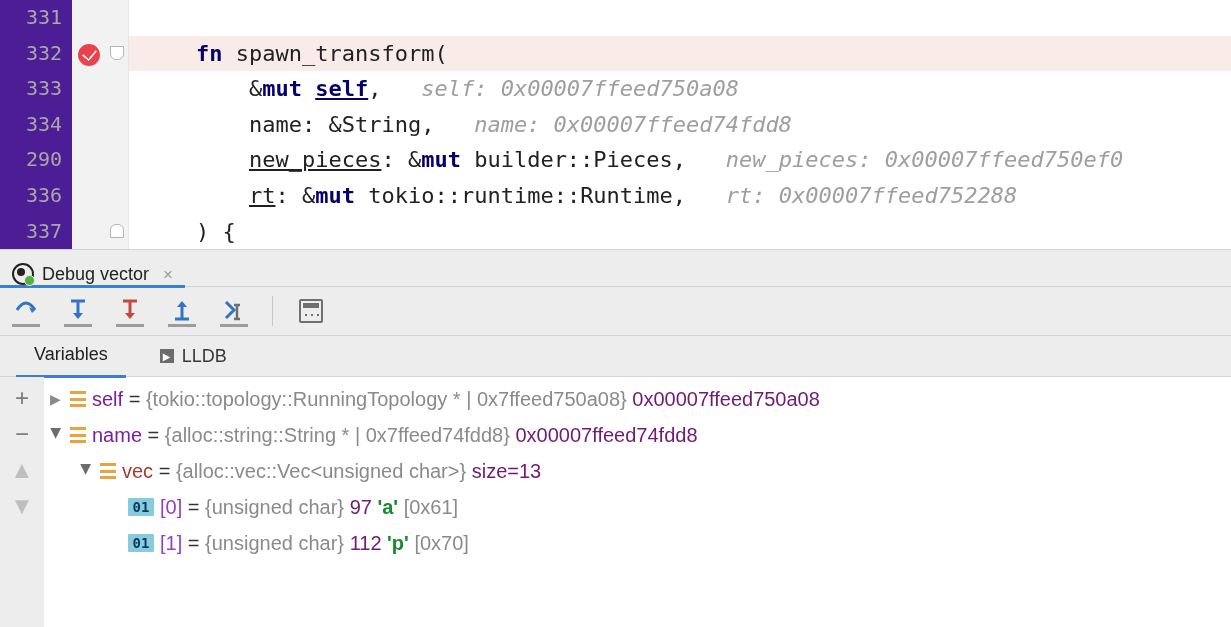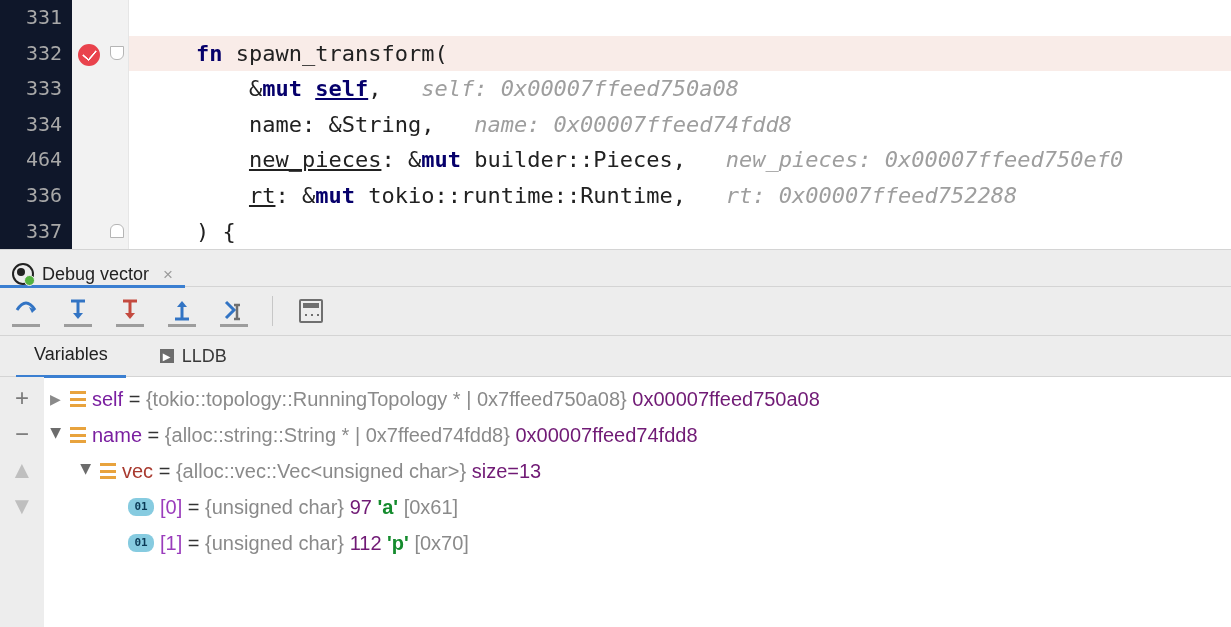--- a/index.html
+++ b/index.html
@@ -23,21 +23,21 @@
   .code-row {
     display: flex;
     align-items: stretch;
     height: 35.6px;
     line-height: 35.6px;
   }
   .gutter-ln {
     width: 72px;
     text-align: right;
     padding-right: 10px;
-    background: #0f172a;
+    background: #4c1d95;
     color: #a8a8a8;
     font-family: "Menlo", "Consolas", "DejaVu Sans Mono", monospace;
     font-size: 20px;
     user-select: none;
     box-sizing: border-box;
   }
   .gutter-bp {
     width: 34px;
     background: #f2f2f2;
     position: relative;
@@ -237,25 +237,25 @@
     width:16px;height:16px;
     display:flex;flex-direction:column;justify-content:space-between;
     padding:1px 0;
   }
   .struct-icon span{height:3px;background:#e8a33d;}
   .prim-icon{
     display:inline-block;
     min-width:22px;
     padding:0 2px;
     height:18px;
-    border-radius:8px;
+    border-radius:1px;
     background:#86cbe0;
     color:#0b3a56;
     font-family:"Menlo","Consolas",monospace;
-    font-size:11px;
+    font-size:14px;
     font-weight:700;
     line-height:18px;
     text-align:center;
   }
   .varname{ color:#7a1fa0; }
   .varname-vec{ color:#a83a2f;margin-top:10px; }
   .typepart{ color:#8a8a8a; }
   .valpart{ color:#701a75; }
   .charlit{ color:#148b2d; font-weight:700; }
   .suffix{ color:#8a8a8a; }
@@ -292,21 +292,21 @@
       <div class="gutter-fold"></div>
       <div class="code-cell"><span>        </span><span>&amp;</span><span class="kw2">mut </span><span class="kw2 ident-u">self</span><span>,   </span><span class="hint">self: 0x00007ffeed750a08</span></div>
     </div>
     <div class="code-row">
       <div class="gutter-ln">334</div>
       <div class="gutter-bp"></div>
       <div class="gutter-fold"></div>
       <div class="code-cell"><span>        </span><span>name: &amp;String,   </span><span class="hint">name: 0x00007ffeed74fdd8</span></div>
     </div>
     <div class="code-row">
-      <div class="gutter-ln">464</div>
+      <div class="gutter-ln">290</div>
       <div class="gutter-bp"></div>
       <div class="gutter-fold"></div>
       <div class="code-cell"><span>        </span><span class="ident-u">new_pieces</span><span>: &amp;</span><span class="kw2">mut </span><span>builder::Pieces,   </span><span class="hint">new_pieces: 0x00007ffeed750ef0</span></div>
     </div>
     <div class="code-row">
       <div class="gutter-ln">336</div>
       <div class="gutter-bp"></div>
       <div class="gutter-fold"></div>
       <div class="code-cell"><span>        </span><span class="ident-u">rt</span><span>: &amp;</span><span class="kw2">mut </span><span>tokio::runtime::Runtime,   </span><span class="hint">rt: 0x00007ffeed752288</span></div>
     </div>

